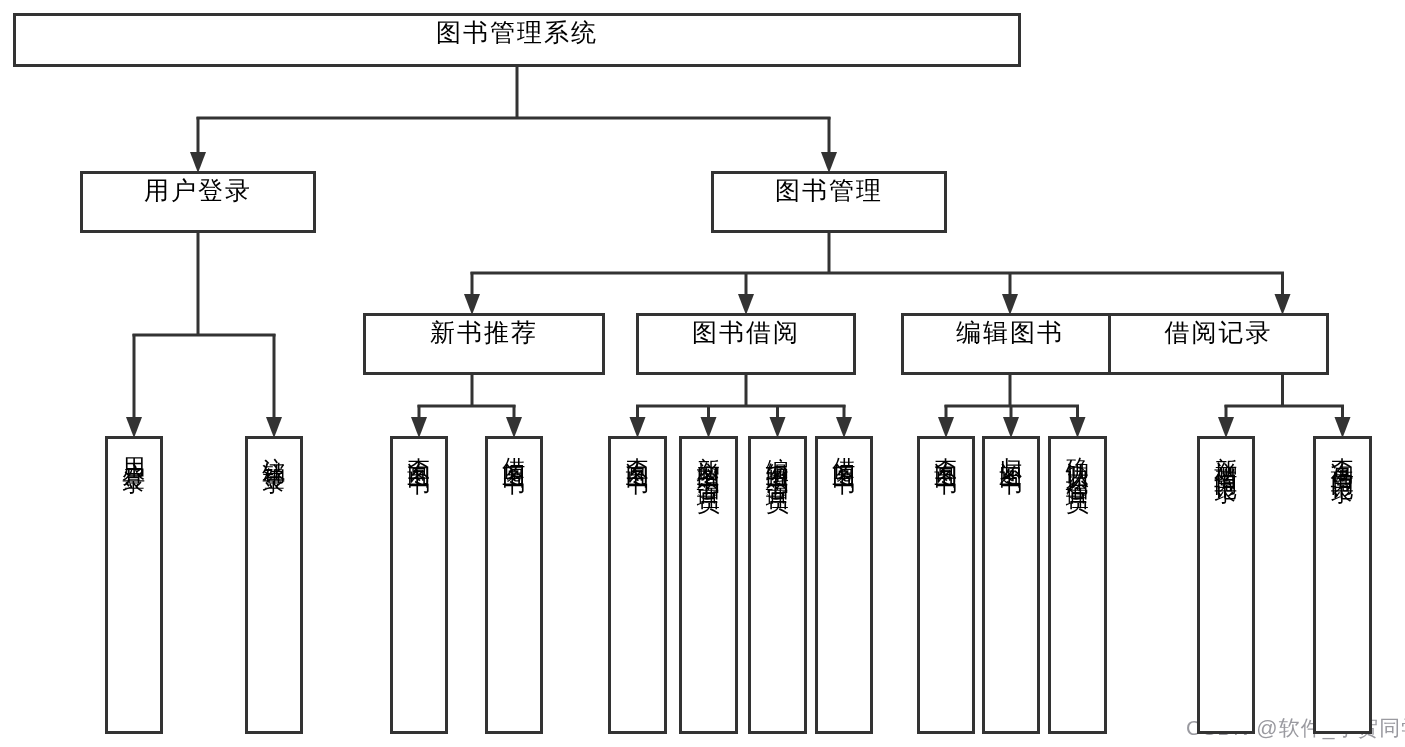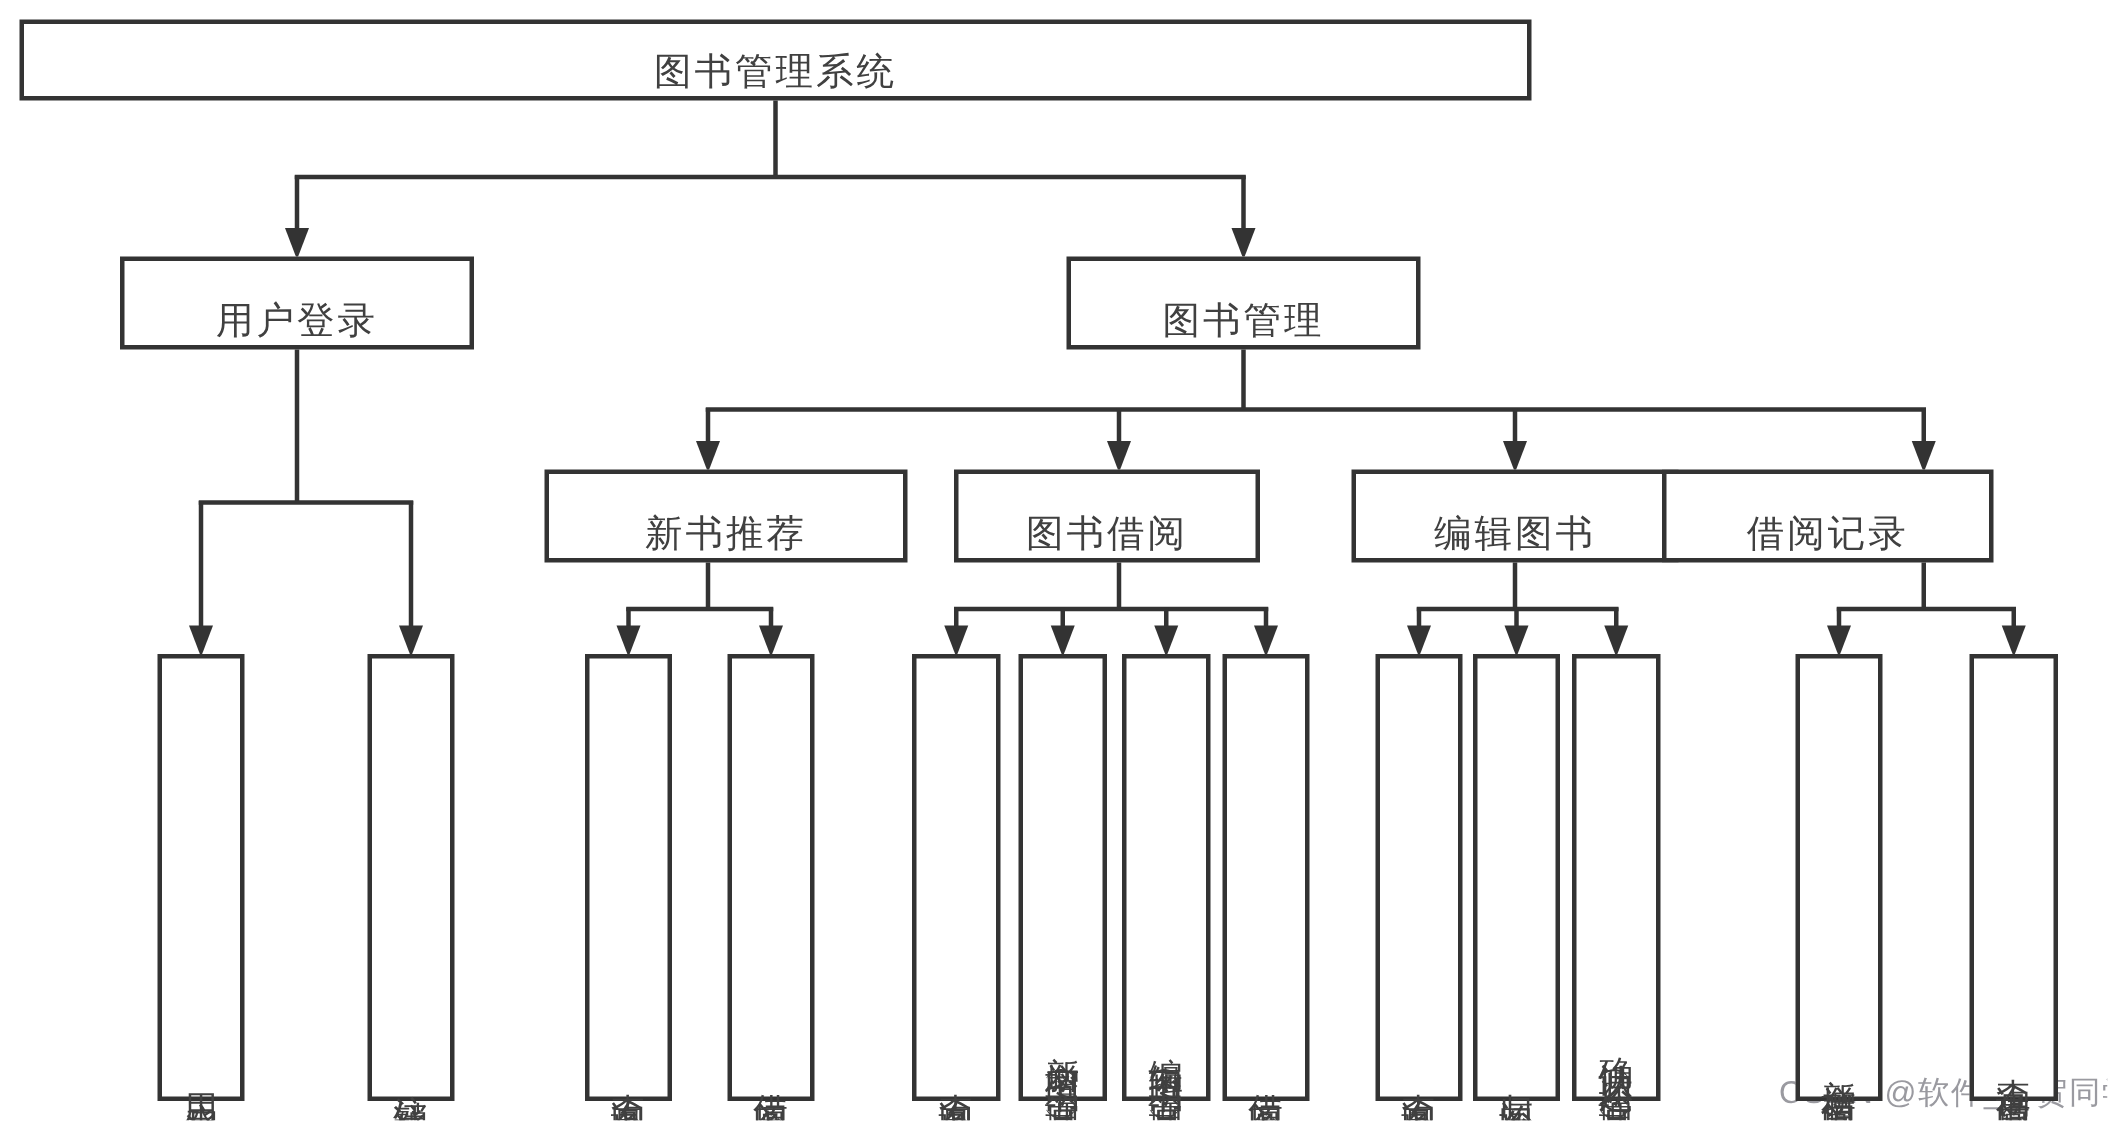--- a/index.html
+++ b/index.html
@@ -2,21 +2,21 @@
 <html><head>
 <meta charset="utf-8">
 <style>
   html,body{margin:0;padding:0;background:#ffffff;}
   .canvas{
     position:relative;width:1405px;height:747px;background:#ffffff;overflow:hidden;
     font-family:"Liberation Sans",sans-serif;color:#333;
   }
   .node{
     position:absolute;box-sizing:border-box;border:3px solid #333333;background:#ffffff;
-    display:flex;align-items:flex-end;justify-content:center;color:#404040;
+    display:flex;align-items:flex-start;justify-content:center;color:#000000;
   }
   .node.h{font-size:25px;letter-spacing:2px;white-space:nowrap;}
   .node.v{font-size:23px;}
   .node.v .lbl{
     writing-mode:vertical-rl;text-orientation:mixed;
     letter-spacing:5px;line-height:1.15;
   }
   svg.wires{position:absolute;left:0;top:0;pointer-events:none;}
   .watermark{
     position:absolute;left:1186px;top:714px;
@@ -87,21 +87,21 @@
     </div>
     <div class="node h" style="left: 80px; top: 171px; width: 236px; height: 62px;">
       <span class="lbl">用户登录</span>
     </div>
     <div class="node h" style="left: 711px; top: 171px; width: 236px; height: 62px;">
       <span class="lbl">图书管理</span>
     </div>
     <div class="node h" style="left: 363px; top: 313px; width: 242px; height: 62px;">
       <span class="lbl">新书推荐</span>
     </div>
-    <div class="node h" style="left: 636px; top: 313px; width: 204px; height: 62px;">
+    <div class="node h" style="left: 636px; top: 313px; width: 220px; height: 62px;">
       <span class="lbl">图书借阅</span>
     </div>
     <div class="node h" style="left: 901px; top: 313px; width: 218px; height: 62px;">
       <span class="lbl">编辑图书</span>
     </div>
     <div class="node h" style="left: 1108px; top: 313px; width: 221px; height: 62px;">
       <span class="lbl">借阅记录</span>
     </div>
     <div class="node v" style="left: 105px; top: 436px; width: 58px; height: 298px;">
       <span class="lbl">用户登录</span>

